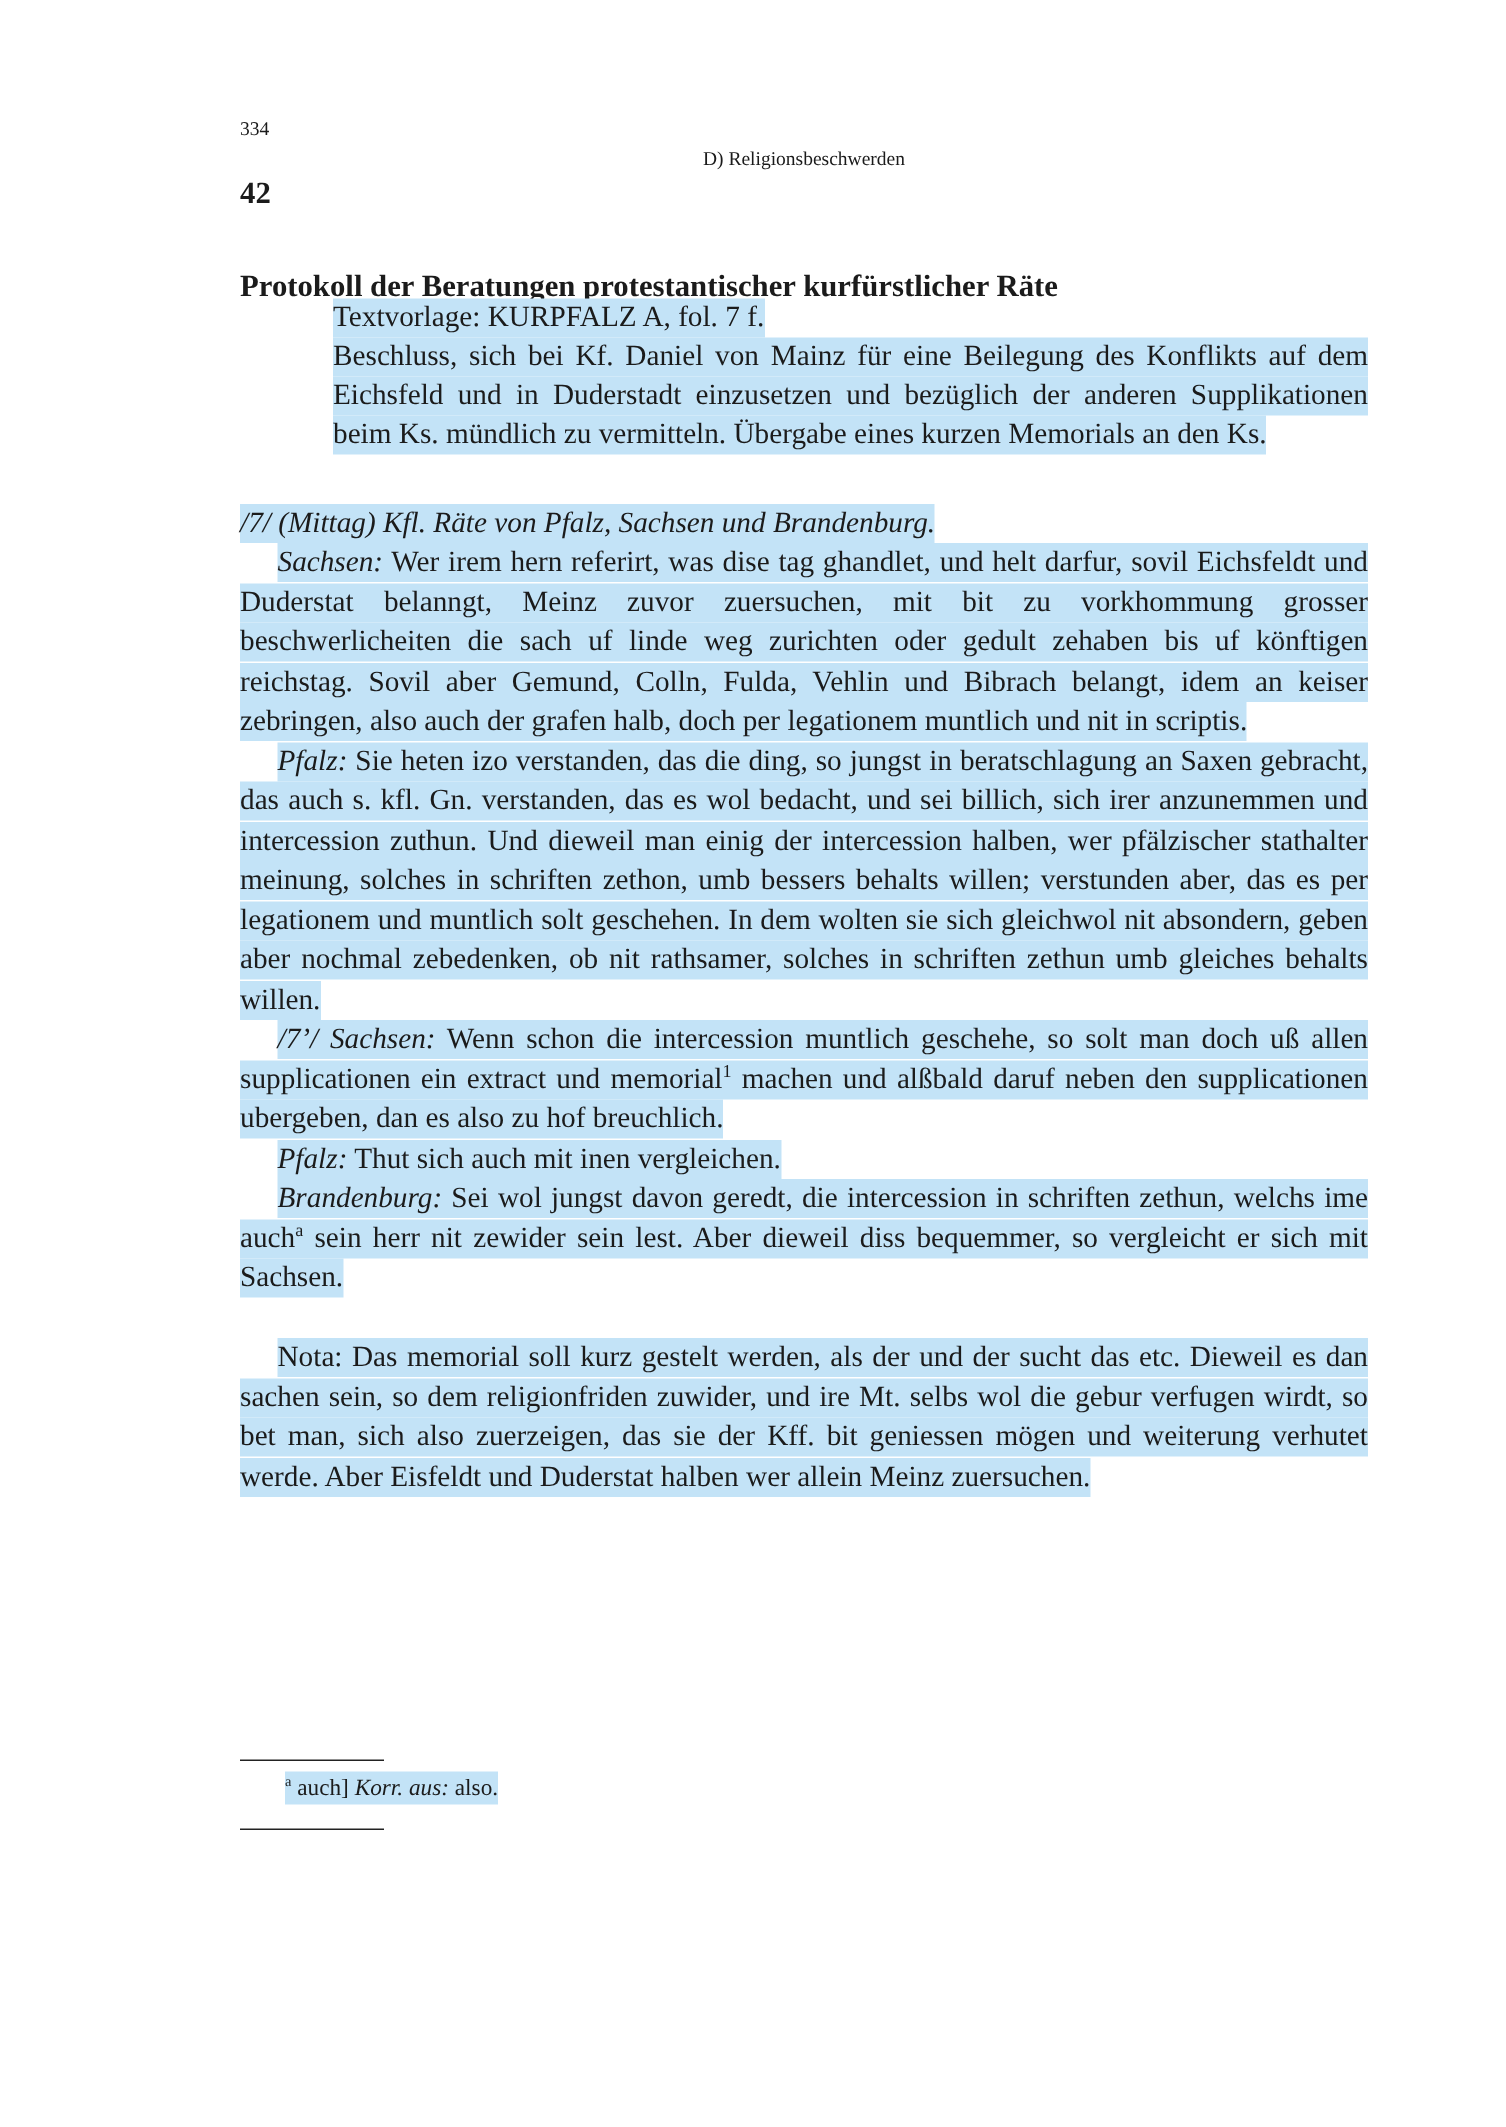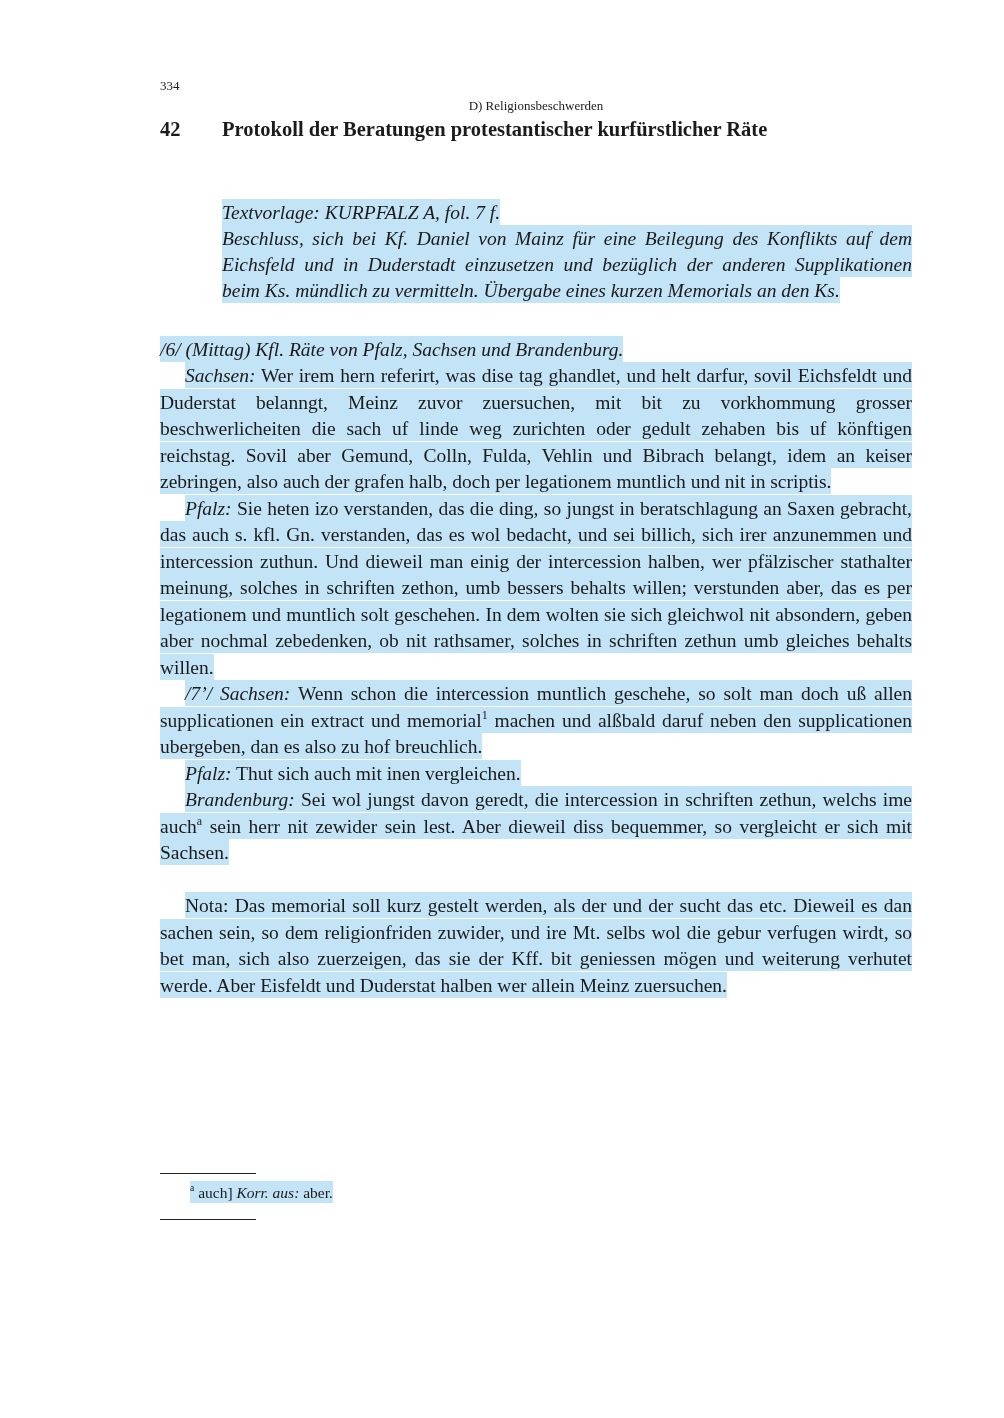--- a/index.html
+++ b/index.html
@@ -13,27 +13,27 @@
     overflow:hidden;
   }
   .page { position:absolute; inset:0; }
 
   .running-head { position:absolute; top:78px; left:160px; width:752px; height:24px; font-size:13px; }
   .rh-num { position:absolute; left:0; top:0; }
   .rh-title { position:absolute; left:0; right:0; top:0; text-align:center;margin-top:20px; }
 
   .doc-heading {
     position:absolute; top:116px; left:160px; width:752px;
-    display:flex; font-weight:bold; font-size:20.5px; line-height:27px;
+    display:flex; font-weight:bold; font-size:20.5px; line-height:27px;flex-direction:column;
   }
   .doc-num { flex:0 0 62px; width:62px; }
 
   .source-block {
     position:absolute; top:199px; left:222px; width:690px;
-    font-style:italic; font-size:19.5px; line-height:26px; text-align:justify;
+    font-size:19.5px; line-height:26px; text-align:justify;
   }
   .source-block p { margin:0; }
 
   .body-text {
     position:absolute; top:336px; left:160px; width:752px;
     font-size:19.5px; line-height:26.5px; text-align:justify;
   }
   .body-text p { margin:0; text-indent:25px; }
   .body-text p.noindent { text-indent:0; }
   .body-text p.nota { margin-top:26.5px; }
@@ -71,35 +71,35 @@
     </div>
   </div>
 
   <div class="source-block">
     <p><span class="hl">Textvorlage: KURPFALZ A, fol. 7 f.</span></p>
     <p><span class="hl">Beschluss, sich bei Kf. Daniel von Mainz für eine Beilegung des Konflikts auf dem Eichsfeld und in Duderstadt einzusetzen und bezüglich der anderen Supplikationen beim Ks. mündlich zu vermitteln. Übergabe eines kurzen Memorials an den Ks.</span></p>
   </div>
 
   <div class="body-text">
 
-    <p class="noindent"><span class="hl it">/6/ (Mittag) Kfl. Räte von Pfalz, Sachsen und Brandenburg.</span></p>
+    <p class="noindent"><span class="hl it">/7/ (Mittag) Kfl. Räte von Pfalz, Sachsen und Brandenburg.</span></p>
 
     <p><span class="hl"><i class="lead">Sachsen:</i><span> Wer irem hern referirt, was dise tag ghandlet, und helt darfur, sovil Eichsfeldt und Duderstat belanngt, Meinz zuvor zuersuchen, mit bit zu vorkhommung grosser beschwerlicheiten die sach uf linde weg zurichten oder gedult zehaben bis uf könftigen reichstag. Sovil aber Gemund, Colln, Fulda, Vehlin und Bibrach belangt, idem an keiser zebringen, also auch der grafen halb, doch per legationem muntlich und nit in scriptis.</span></span></p>
 
     <p><span class="hl"><i class="lead">Pfalz:</i><span> Sie heten izo verstanden, das die ding, so jungst in beratschlagung an Saxen gebracht, das auch s. kfl. Gn. verstanden, das es wol bedacht, und sei billich, sich irer anzunemmen und intercession zuthun. Und dieweil man einig der intercession halben, wer pfälzischer stathalter meinung, solches in schriften zethon, umb bessers behalts willen; verstunden aber, das es per legationem und muntlich solt geschehen. In dem wolten sie sich gleichwol nit absondern, geben aber nochmal zebedenken, ob nit rathsamer, solches in schriften zethun umb gleiches behalts willen.</span></span></p>
 
     <p><span class="hl"><i class="lead">/7’/ Sachsen:</i><span> Wenn schon die intercession muntlich geschehe, so solt man doch uß allen supplicationen ein extract und memorial</span><sup>1</sup><span> machen und alßbald daruf neben den supplicationen ubergeben, dan es also zu hof breuchlich.</span></span></p>
 
     <p><span class="hl"><i class="lead">Pfalz:</i><span> Thut sich auch mit inen vergleichen.</span></span></p>
 
     <p><span class="hl"><i class="lead">Brandenburg:</i><span> Sei wol jungst davon geredt, die intercession in schriften zethun, welchs ime auch</span><sup>a</sup><span> sein herr nit zewider sein lest. Aber dieweil diss bequemmer, so vergleicht er sich mit Sachsen.</span></span></p>
 
     <p class="nota"><span class="hl">Nota: Das memorial soll kurz gestelt werden, als der und der sucht das etc. Dieweil es dan sachen sein, so dem religionfriden zuwider, und ire Mt. selbs wol die gebur verfugen wirdt, so bet man, sich also zuerzeigen, das sie der Kff. bit geniessen mögen und weiterung verhutet werde. Aber Eisfeldt und Duderstat halben wer allein Meinz zuersuchen.</span></p>
 
   </div>
 
   <div class="footnotes">
     <div class="fn-rule"></div>
-    <p class="fn-line"><span class="hl"><sup>a</sup><span> auch] </span><i>Korr. aus:</i><span> aber.</span></span></p>
+    <p class="fn-line"><span class="hl"><sup>a</sup><span> auch] </span><i>Korr. aus:</i><span> also.</span></span></p>
     <div class="fn-rule second"></div>
   </div>
 
 </div>
 
 </body></html>

